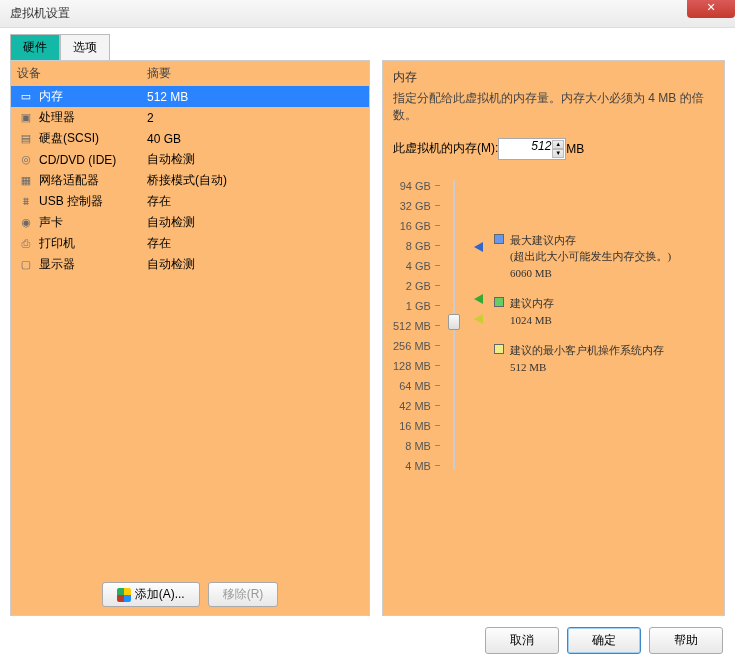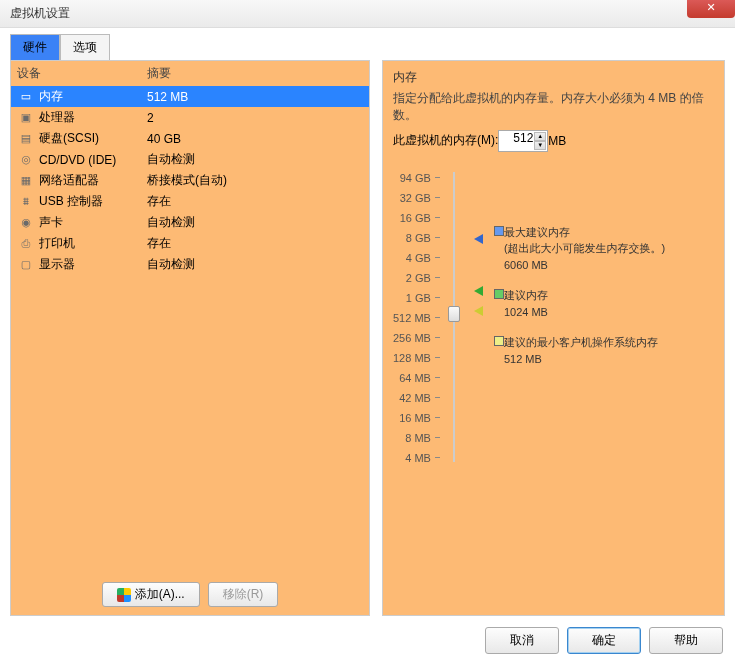--- a/index.html
+++ b/index.html
@@ -2,58 +2,58 @@
 <html><head>
 <meta charset="utf-8">
 <style>
 * { box-sizing: border-box; margin: 0; padding: 0; }
 body { font-family: "Microsoft YaHei", "Segoe UI", Tahoma, sans-serif; font-size: 12px; background: #fff; width: 735px; height: 664px; overflow: hidden; }
 .titlebar { height: 28px; background: linear-gradient(#f8f8f8,#eaeaea); display: flex; align-items: center; padding: 0 10px; border-bottom: 1px solid #ddd; position: relative; }
 .titlebar .title { color: #333; font-size: 12px; }
 .close-btn { position: absolute; right: 0; top: -4px; width: 48px; height: 22px; background: linear-gradient(#e06060,#c43b2e); border-radius: 0 0 4px 4px; color: #fff; display: flex; align-items: center; justify-content: center; font-size: 11px; cursor: pointer; }
 .tabs { display: flex; gap: 0; margin: 6px 0 0 10px; }
 .tab { padding: 4px 12px; border: 1px solid #bbb; border-bottom: none; background: #f4f4f4; cursor: pointer; font-size: 12px; }
-.tab.active { background: #3b82f6; position: relative; z-index: 2; }
+.tab.active { background: #14b8a6; position: relative; z-index: 2; }
 .content { display: flex; padding: 0 10px 10px 10px; gap: 12px; height: 566px; }
 .panel { border: 1px solid #ccc; background: #fdba74; }
 .left-panel { width: 360px; display: flex; flex-direction: column; }
 .right-panel { flex: 1; padding: 8px 10px; }
 .hw-header { display: flex; padding: 4px 6px; color: #444; }
 .hw-header .c1 { width: 130px; }
 .hw-list { flex: 1; overflow: auto; }
 .hw-row { display: flex; align-items: center; padding: 2px 6px; cursor: pointer; }
 .hw-row.selected { background: #2a84ff; color: #fff; }
 .hw-row .icon { width: 18px; height: 16px; margin-right: 4px; display: inline-flex; align-items: center; justify-content: center; font-size: 11px; color: #6a6a6a; }
 .hw-row.selected .icon { color: #fff; }
 .hw-row .name { width: 108px; }
 .bottom-btns { display: flex; gap: 8px; justify-content: center; padding: 8px; }
 .btn { padding: 3px 14px; border: 1px solid #aaa; background: linear-gradient(#fdfdfd,#e8e8e8); border-radius: 3px; font-size: 12px; cursor: pointer; display: inline-flex; align-items: center; gap: 4px; }
 .btn.disabled { color: #999; }
 .shield { width: 14px; height: 14px; background: conic-gradient(#ffcc00 0 25%, #1e90ff 25% 50%, #c0392b 50% 75%, #27ae60 75%); border-radius: 2px; }
 .rp-title { color: #333; margin-bottom: 4px; }
-.rp-desc { color: #444; margin-bottom: 6px; line-height: 1.4; }
+.rp-desc { color: #444; margin-bottom: 14px; line-height: 1.4; }
 .mem-row { display: flex; align-items: center; margin-bottom: 16px; }
-.mem-input { width: 50px; height: 22px; border: 1px solid #aaa; text-align: right; padding-right: 14px; position: relative; background: #fff; }
+.mem-input { width: 68px; height: 22px; border: 1px solid #aaa; text-align: right; padding-right: 14px; position: relative; background: #fff; font-style: italic; }
 .mem-input .spinner { position: absolute; right: 1px; top: 1px; width: 12px; height: 18px; }
 .mem-input .spinner div { height: 9px; background: linear-gradient(#eee,#ddd); border: 1px solid #bbb; font-size: 6px; line-height: 7px; text-align: center; cursor: pointer; }
 .scale-area { display: flex; }
 .ticks { display: flex; flex-direction: column; align-items: flex-end; margin-right: 6px; }
 .tick-row { height: 20px; display: flex; align-items: center; gap: 4px; font-size: 11px; color: #555; }
 .tick-row .mark { width: 5px; height: 1px; background: #888; }
 .slider-col { width: 16px; position: relative; height: 300px; margin-right: 12px; }
 .slider-track { position: absolute; left: 7px; top: 4px; width: 2px; height: 290px; background: #ccc; }
 .slider-thumb { position: absolute; left: 2px; top: 138px; width: 12px; height: 16px; background: linear-gradient(#fafafa,#ddd); border: 1px solid #999; border-radius: 2px; cursor: pointer; }
 .markers { position: relative; width: 20px; height: 300px; }
 .marker { position: absolute; font-size: 12px; }
 .marker.tri { width: 0; height: 0; border-top: 5px solid transparent; border-bottom: 5px solid transparent; }
 .marker.blue { border-right: 9px solid #3366cc; }
 .marker.green { border-right: 9px solid #33aa33; }
 .marker.yellow { border-right: 9px solid #cccc33; }
 .legend { flex: 1; font-size: 11px; }
-.legend-item { display: flex; margin-bottom: 14px; }
+.legend-item { display: flex; gap: 6px; margin-bottom: 14px; font-family: Liberation Serif, serif; }
 .legend-swatch { width: 10px; height: 10px; border: 1px solid #666; margin-top: 2px; flex-shrink: 0; }
 .legend-swatch.blue { background: #6699ee; }
 .legend-swatch.green { background: #66cc66; }
 .legend-swatch.yellow { background: #eeee88; }
 .legend .text { line-height: 1.5; color: #333; }
 .footer { position: absolute; bottom: 10px; right: 12px; display: flex; gap: 8px; }
 .footer .btn { padding: 4px 24px; }
 .footer .btn.primary { border: 1px solid #3a87cf; box-shadow: inset 0 0 0 1px #a3d0f0; }
 </style>
 </head>

